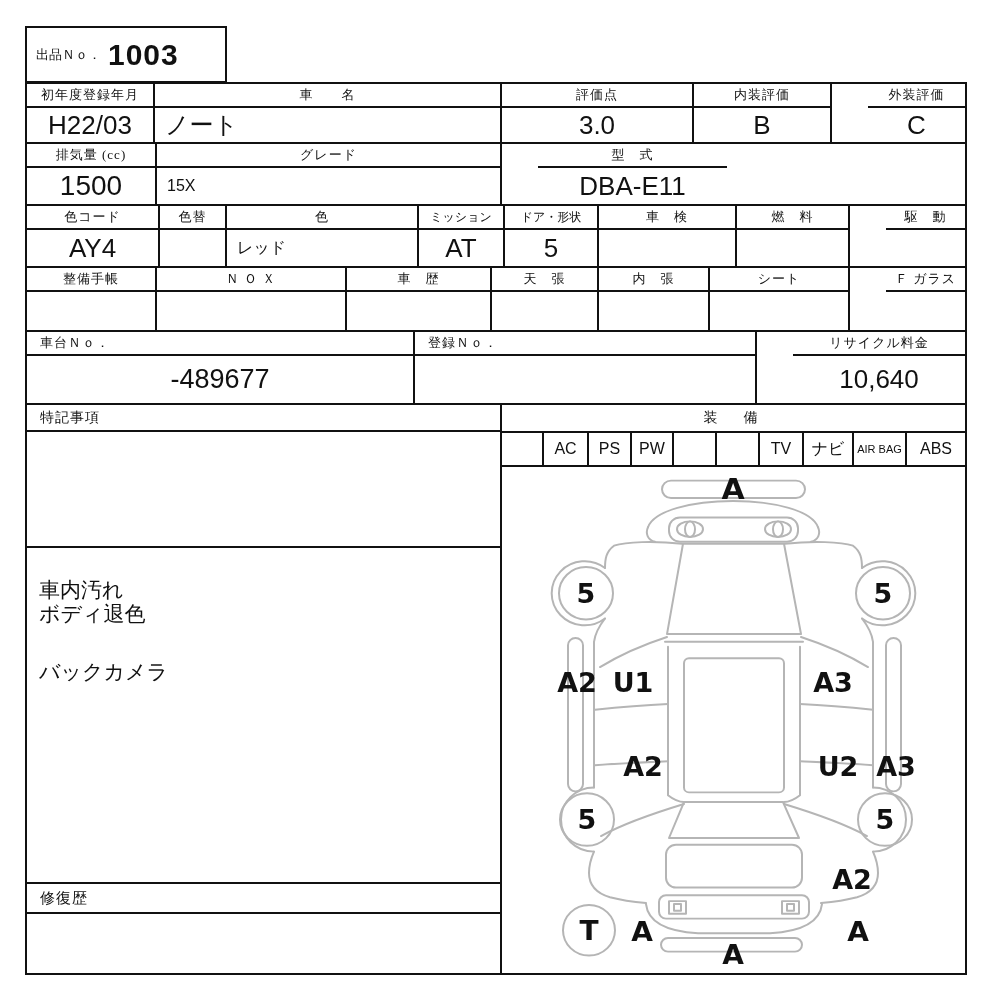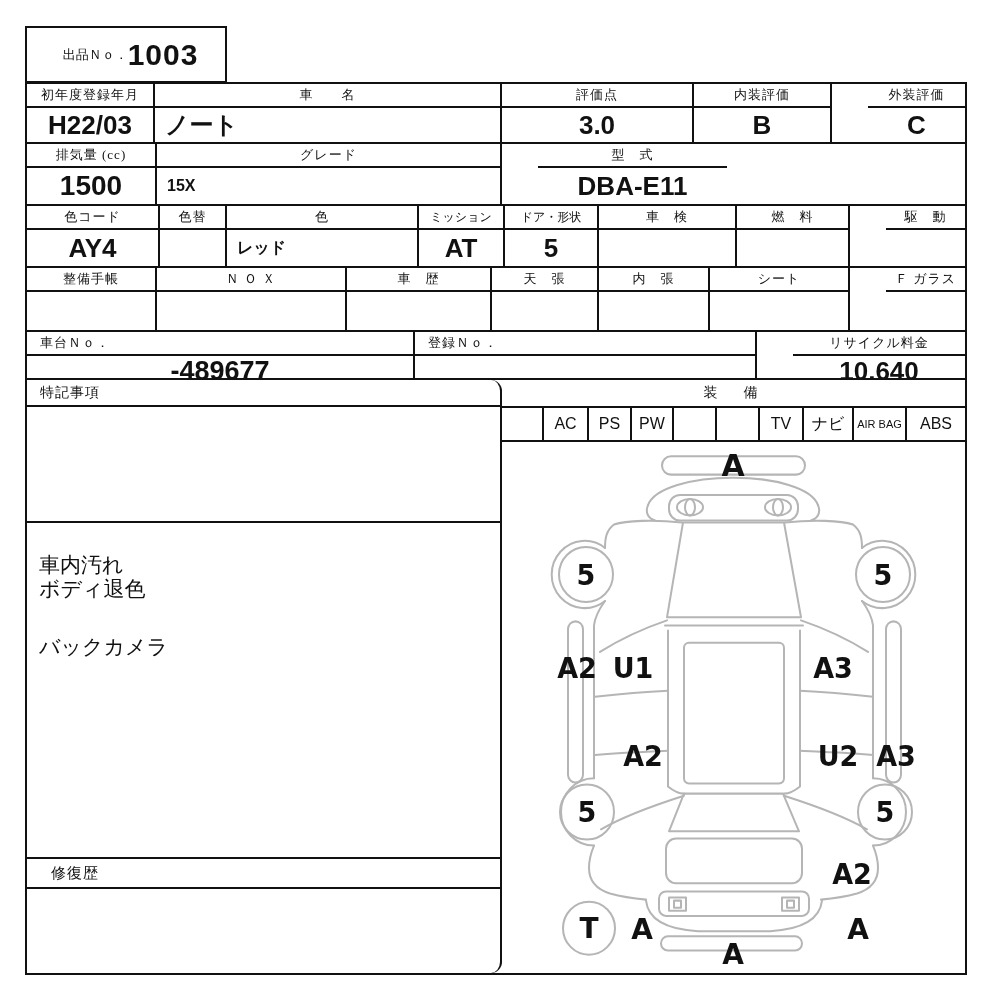--- a/index.html
+++ b/index.html
@@ -7,57 +7,57 @@
     width:1000px; height:1000px; position:relative;
     font-family:"Liberation Sans","DejaVu Sans",sans-serif;
     color:#111;
   }
   .sheet { position:absolute; inset:0; background:#fff; }
 
   
   .auction-box {
     position:absolute; left:25px; top:26px; width:202px; height:57px;
     border:2px solid #111; box-sizing:border-box;
-    display:flex; align-items:center; padding-left:9px; background:#fff;justify-content:center;
+    display:flex; align-items:center; gap:7px; padding-left:9px; background:#fff;
   }
   .auction-label { font-family:"Liberation Serif","DejaVu Serif",serif; font-size:13px; }
   .auction-no { font-size:30px; font-weight:bold; letter-spacing:1px; }
 
   
   .main-table {
     position:absolute; left:25px; top:82px; width:942px; height:893px;
     border:2px solid #111; box-sizing:border-box;
     display:flex; flex-direction:column; background:#fff;
   }
   .trow { display:flex; flex:none; border-bottom:2px solid #111; box-sizing:border-box; }
   .cell { border-right:2px solid #111; box-sizing:border-box; display:flex; flex-direction:column; overflow:hidden; }
   .cell:last-child { border-right:none;padding-left:36px; }
   .hd {
     height:24px; flex:none; border-bottom:2px solid #111; box-sizing:border-box;
     font-family:"Liberation Serif","DejaVu Serif",serif; font-size:13px;
     display:flex; align-items:center; justify-content:center; letter-spacing:1px; white-space:nowrap;
   }
   .hd.left { justify-content:flex-start; padding-left:13px; }
-  .val { flex:1; display:flex; align-items:center; justify-content:center; font-weight:bold; font-size:26px; white-space:nowrap; }
+  .val { flex:1; display:flex; align-items:center; justify-content:center; font-weight:normal; font-size:26px; white-space:nowrap; }
   .val.left { justify-content:flex-start; padding-left:10px; }
   .val.md { font-size:16px; }
 
   
   .bottom { display:flex; flex:1; border-bottom:none; }
-  .left-panel { width:475px; flex:none; border-right:2px solid #111; box-sizing:border-box; display:flex; flex-direction:column;border-radius:11px; }
+  .left-panel { width:475px; flex:none; border-right:2px solid #111; box-sizing:border-box; display:flex; flex-direction:column; }
   .lp-hd { height:27px; flex:none; border-bottom:2px solid #111; box-sizing:border-box;
     font-family:"Liberation Serif","DejaVu Serif",serif; font-size:14px;
     display:flex; align-items:center; padding-left:13px; letter-spacing:1px; }
   .lp-empty1 { height:116px; flex:none; border-bottom:2px solid #111; box-sizing:border-box; }
   .lp-notes { height:312px; flex:none; border-bottom:2px solid #111; box-sizing:border-box; position:relative;margin-top:24px; }
   .note { position:absolute; left:12px; font-size:21px; }
   .note1 { top:4px; } .note2 { top:28px; } .note3 { top:86px; }
   .lp-repair-hd { height:30px; flex:none; border-bottom:2px solid #111; box-sizing:border-box;
     font-family:"Liberation Serif","DejaVu Serif",serif; font-size:15px;
-    display:flex; align-items:center; padding-left:24px; letter-spacing:1px; }
+    display:flex; align-items:center; padding-left:13px; letter-spacing:1px; }
   .lp-repair-empty { flex:1; }
 
   .right-panel { flex:1; display:flex; flex-direction:column;border-radius:17px; }
   .rp-hd { height:28px; flex:none; border-bottom:2px solid #111; box-sizing:border-box;
     font-family:"Liberation Serif","DejaVu Serif",serif; font-size:14px; letter-spacing:6px;
     display:flex; align-items:center; justify-content:center; }
   .equip-row { height:34px; flex:none; border-bottom:2px solid #111; box-sizing:border-box; display:flex; }
   .eq { border-right:2px solid #111; box-sizing:border-box; flex:none;
     display:flex; align-items:center; justify-content:center;
     font-size:16px; text-align:center; line-height:0.95; padding:8px 2px; overflow:hidden; }
@@ -175,21 +175,21 @@
       <div class="cell" style="width:140px">
         <div class="hd">シート</div>
         <div class="val"></div>
       </div>
       <div class="cell" style="width:115px">
         <div class="hd">Ｆ ガラス</div>
         <div class="val"></div>
       </div>
     </div>
 
-    <div class="trow" style="height:48px">
+    <div class="trow" style="height:73px">
       <div class="cell" style="width:388px">
         <div class="hd left">車台Ｎｏ．</div>
         <div class="val" style="font-size:27px">-489677</div>
       </div>
       <div class="cell" style="width:342px">
         <div class="hd left">登録Ｎｏ．</div>
         <div class="val"></div>
       </div>
       <div class="cell" style="width:208px">
         <div class="hd">リサイクル料金</div>

